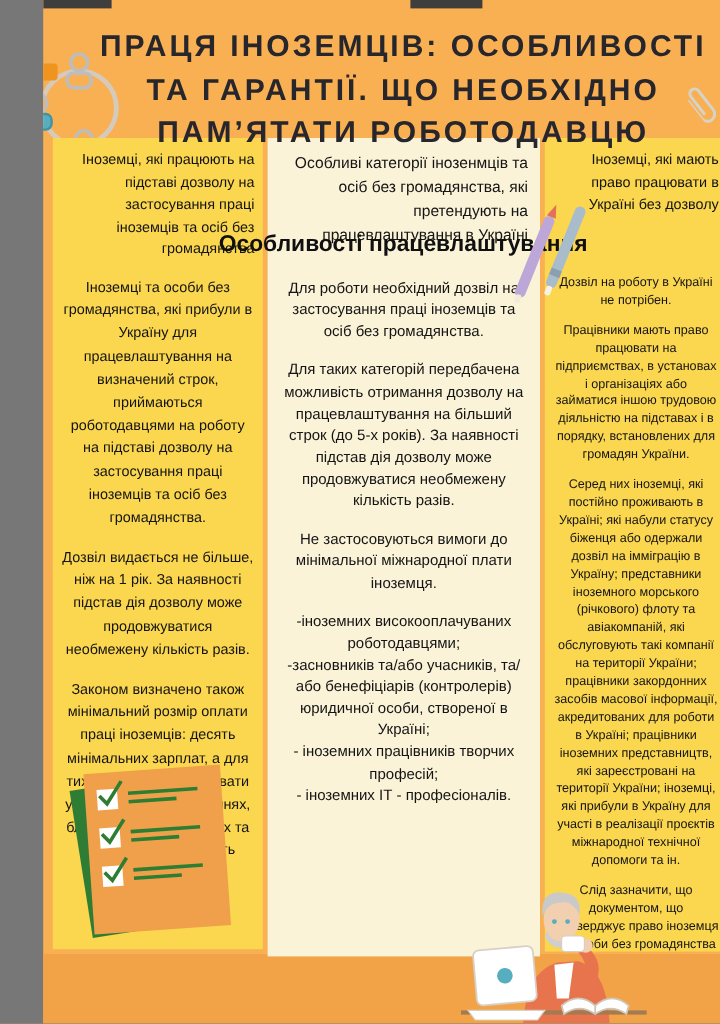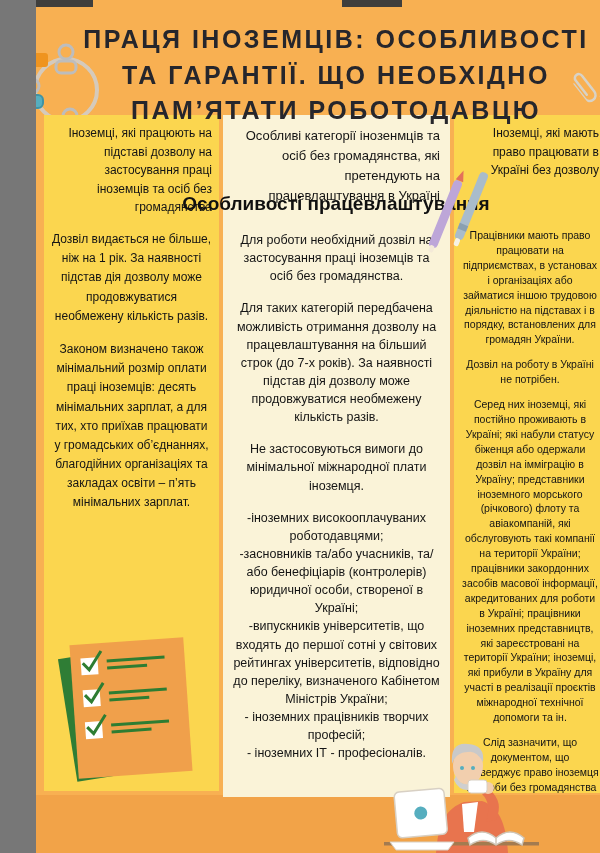--- a/index.html
+++ b/index.html
@@ -101,44 +101,44 @@
     <svg class="c2" width="16" height="36" viewBox="0 0 16 36">
       <path d="M4 26 V8 a4 4 0 0 1 8 0 v20 a6 6 0 0 1 -12 0 V10" fill="none" stroke="#d8d2c6" stroke-width="2.5" stroke-linecap="round"></path>
     </svg>
   </div>
 
   <div class="title">ПРАЦЯ ІНОЗЕМЦІВ: ОСОБЛИВОСТІ ТА ГАРАНТІЇ. ЩО НЕОБХІДНО ПАМ’ЯТАТИ РОБОТОДАВЦЮ</div>
 
   <div class="card left">
     <div class="col-header">Іноземці, які працюють на підставі дозволу на застосування праці іноземців та осіб без громадянства</div>
     <div class="col-body">
+      <p>Іноземці та особи без громадянства, які прибули в Україну для працевлаштування на визначений строк, приймаються роботодавцями на роботу на підставі дозволу на застосування праці іноземців та осіб без громадянства.</p>
       <p>Дозвіл видається не більше, ніж на 1 рік. За наявності підстав дія дозволу може продовжуватися необмежену кількість разів.</p>
       <p>Законом визначено також мінімальний розмір оплати праці іноземців: десять мінімальних зарплат, а для тих, хто приїхав працювати у громадських об’єднаннях, благодійних організаціях та закладах освіти – п’ять мінімальних зарплат.</p>
     </div>
   </div>
 
   <div class="card mid">
     <div class="col-header">Особливі категорії інозенмців та осіб без громадянства, які претендують на працевлаштування в Україні</div>
     <div class="col-body">
       <p>Для роботи необхідний дозвіл на застосування праці іноземців та осіб без громадянства.</p>
-      <p>Для таких категорій передбачена можливість отримання дозволу на працевлаштування на більший строк (до 7-х років). За наявності підстав дія дозволу може продовжуватися необмежену кількість разів.</p>
+      <p>Для таких категорій передбачена можливість отримання дозволу на працевлаштування на більший строк (до 5-х років). За наявності підстав дія дозволу може продовжуватися необмежену кількість разів.</p>
       <p>Не застосовуються вимоги до мінімальної міжнародної плати іноземця.</p>
       <p class="tight">-іноземних високооплачуваних роботодавцями;</p>
       <p class="tight">-засновників та/або учасників, та/або бенефіціарів (контролерів) юридичної особи, створеної в Україні;</p>
-      <p class="tight">-випускників університетів, що входять до першої сотні у світових рейтингах університетів, відповідно до переліку, визначеного Кабінетом Міністрів України;</p>
       <p class="tight">- іноземних працівників творчих професій;</p>
       <p class="tight">- іноземних ІТ - професіоналів.</p>
     </div>
   </div>
 
   <div class="card right">
     <div class="col-header">Іноземці, які мають право працювати в Україні без дозволу</div>
     <div class="col-body">
+      <p>Дозвіл на роботу в Україні не потрібен.</p>
       <p>Працівники мають право працювати на підприємствах, в установах і організаціях або займатися іншою трудовою діяльністю на підставах і в порядку, встановлених для громадян України.</p>
-      <p>Дозвіл на роботу в Україні не потрібен.</p>
       <p>Серед них іноземці, які постійно проживають в Україні; які набули статусу біженця або одержали дозвіл на імміграцію в Україну; представники іноземного морського (річкового) флоту та авіакомпаній, які обслуговують такі компанії на території України; працівники закордонних засобів масової інформації, акредитованих для роботи в Україні; працівники іноземних представництв, які зареєстровані на території України; іноземці, які прибули в Україну для участі в реалізації проєктів міжнародної технічної допомоги та ін.</p>
       <p>Слід зазначити, що документом, що підтверджує право іноземця чи особи без громадянства на постійне проживання в Україні є посвідка на постійне проживання, а документом, що підтверджує надання особі статусу біженця – є посвідчення біженця.</p>
     </div>
   </div>
 
   <div class="subtitle">Особливості працевлаштування</div>
 
   <div class="pens">
     <div class="pen purple"></div>
     <div class="pen grey"></div>

